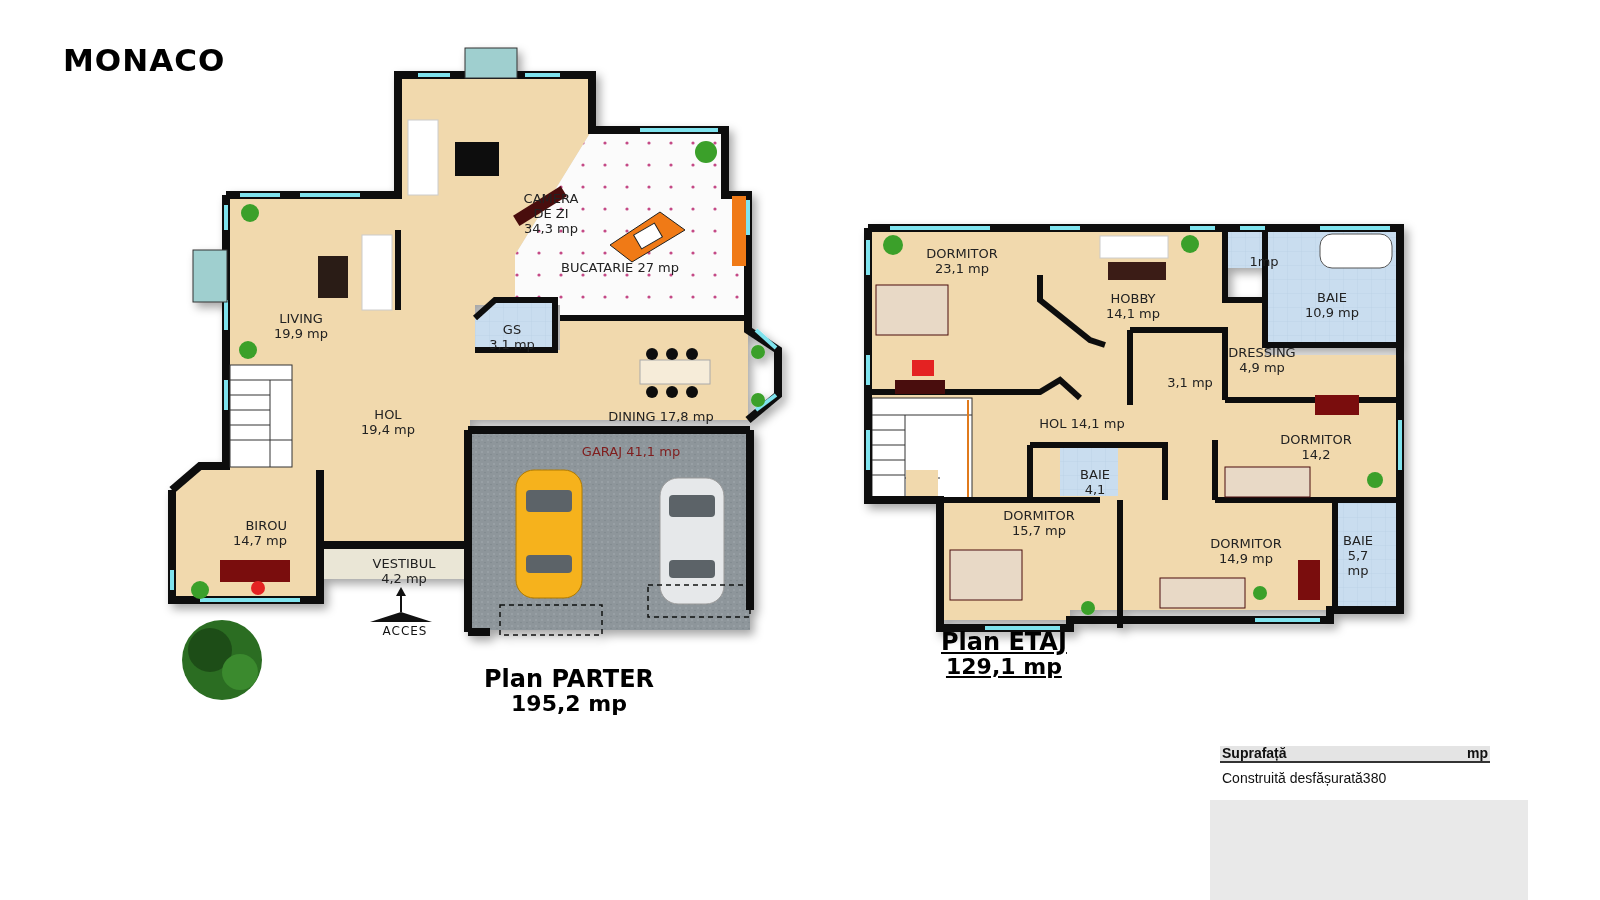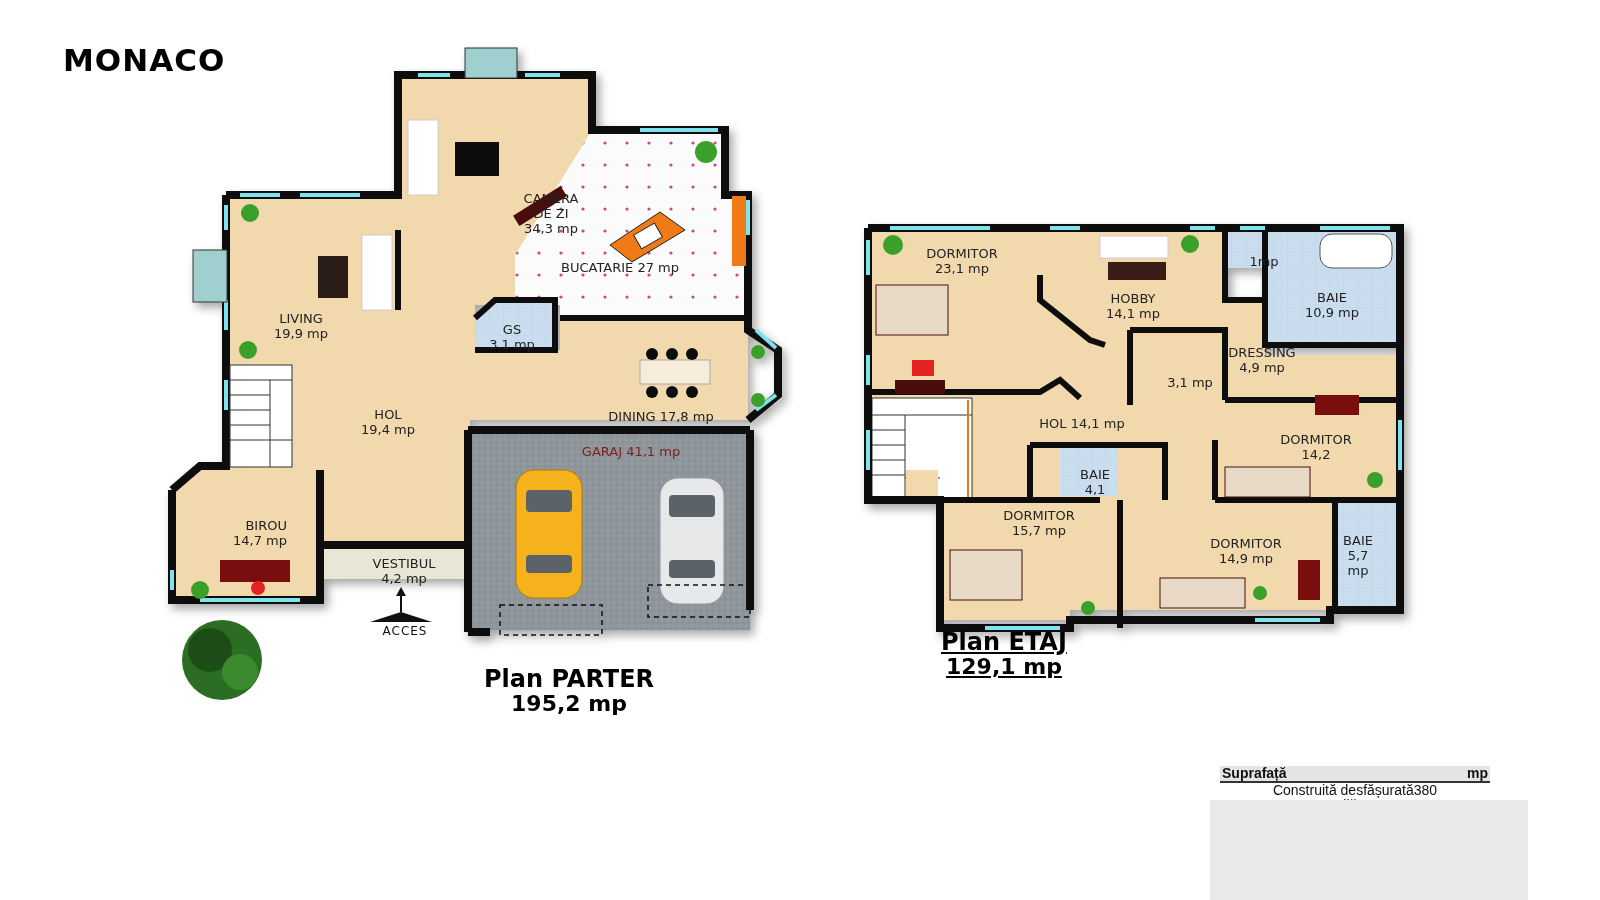--- a/index.html
+++ b/index.html
@@ -5,23 +5,23 @@
   html,body{margin:0;padding:0;background:#fff;}
   body{width:1600px;height:900px;position:relative;overflow:hidden;font-family:"Liberation Sans",sans-serif;}
   .title{position:absolute;left:63px;top:42px;font-family:"DejaVu Sans",sans-serif;font-weight:bold;font-size:31px;letter-spacing:1px;color:#000;text-align:right;}
   svg.plan{position:absolute;left:0;top:0;}
   .room-label{position:absolute;text-align:center;font-family:"DejaVu Sans",sans-serif;font-size:13px;line-height:15px;color:#222;white-space:nowrap;transform:translateX(-50%);}
   .room-label.light{color:#7f1d1d;}
   .plan-caption{position:absolute;font-family:"DejaVu Sans",sans-serif;font-weight:bold;color:#000;}
   .plan-caption .name{font-size:24px;line-height:26px;display:block;}
   .plan-caption .area{font-size:22px;line-height:24px;display:block;text-align:center;}
   .acces{position:absolute;left:405px;top:624px;transform:translateX(-50%);font-family:"DejaVu Sans",sans-serif;font-size:12px;letter-spacing:1px;color:#111;}
-  .summary{position:absolute;left:1220px;top:746px;width:270px;font-family:"Liberation Sans",sans-serif;font-size:14px;color:#111;margin-top:20px;}
+  .summary{position:absolute;left:1220px;top:746px;width:270px;font-family:"Liberation Sans",sans-serif;font-size:14px;color:#111;}
   .summary .hdr{display:flex;justify-content:space-between;background:#e4e4e4;font-weight:bold;border-bottom:2px solid #333;padding:0 2px;line-height:15px;}
-  .summary .row{display:flex;justify-content:center;padding:0 2px;line-height:15px;}
+  .summary .row{display:flex;justify-content:flex-start;padding:8px 2px;line-height:15px;}
   .grey-box{position:absolute;left:1210px;top:800px;width:318px;height:100px;background:#e9e9e9;}
 </style>
 </head>
 <body>
 
 <div class="title">MONACO</div>
 
 <svg class="plan" width="1600" height="900" viewBox="0 0 1600 900">
   <defs>
     <filter id="sh" x="-10%" y="-10%" width="130%" height="130%">

